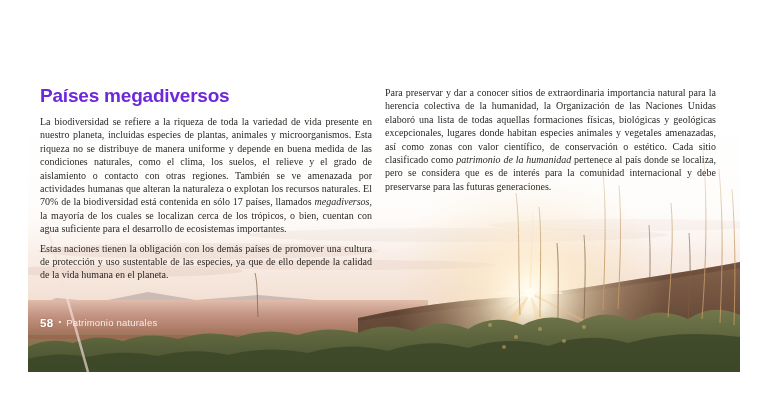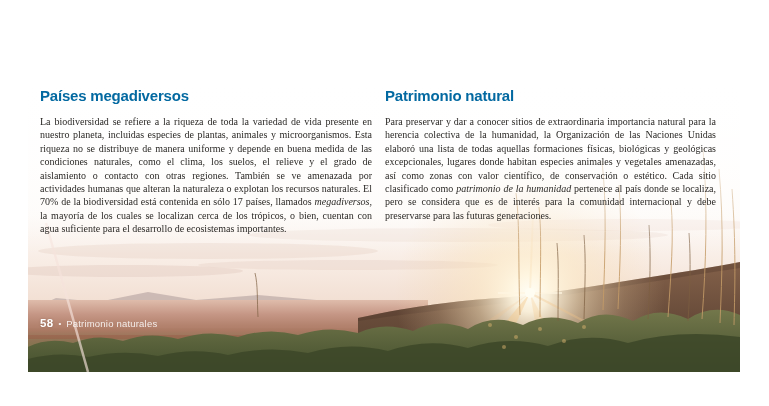--- a/index.html
+++ b/index.html
@@ -4,29 +4,29 @@
 <style>
   html,body{margin:0;padding:0;background:#ffffff;}
   #page{position:relative;width:769px;height:406px;background:#ffffff;overflow:hidden;
         font-family:"Liberation Serif", serif;}
   
   #photo{position:absolute;left:28px;top:85px;width:712px;height:287px;z-index:1;}
   #photo svg{display:block;width:100%;height:100%;}
   
   .col{position:absolute;z-index:3;}
   .heading{font-family:"Liberation Sans", sans-serif;font-weight:bold;
-           font-size:15px;line-height:20px;color:#0369a1;letter-spacing:-0.2px;}
+           font-size:19px;line-height:20px;color:#6d28d9;letter-spacing:-0.2px;}
   .body-text{font-size:10px;line-height:13.4px;color:#2b2926;text-align:justify;
              margin:0 0 6px 0;}
   .body-text .it{font-style:italic;}
   #left-col{left:40px;top:86px;width:332px;}
   #right-col{left:385px;top:86px;width:331px;}
   .heading{margin:0 0 9px 0;}
   
-  #footer{position:absolute;left:40px;top:317px;z-index:4;display:flex;align-items:center;
+  #footer{position:absolute;left:40px;top:317px;z-index:4;display:flex;
           font-family:"Liberation Sans", sans-serif;color:#ffffff;}
   #footer .num{font-weight:bold;font-size:11.5px;letter-spacing:0.3px;
                text-shadow:0 0 2px rgba(90,60,40,.35);}
   #footer .sep{font-size:8px;margin:0 5px;opacity:.9;}
   #footer .section{font-size:9.5px;opacity:.85;letter-spacing:0.2px;}
 </style>
 </head>
 <body>
 
 <div id="page">
@@ -132,24 +132,24 @@
 
       <line x1="18" y1="138" x2="60" y2="287" stroke="#f6e3dc" stroke-width="2.5" opacity="0.65"></line>
 
       <rect x="0" y="0" width="712" height="170" fill="url(#haze)"></rect>
     </svg>
   </div>
 
   <div id="left-col" class="col">
     <h2 class="heading">Países megadiversos</h2>
     <p class="body-text"><span>La biodiversidad se refiere a la riqueza de toda la variedad de vida presente en nuestro planeta, incluidas especies de plantas, animales y microorganismos. Esta riqueza no se distribuye de manera uniforme y depende en buena medida de las condiciones naturales, como el clima, los suelos, el relieve y el grado de aislamiento o contacto con otras regiones. También se ve amenazada por actividades humanas que alteran la naturaleza o explotan los recursos naturales. El 70% de la biodiversidad está contenida en sólo 17 países, llamados </span><span class="it">megadiversos,</span><span> la mayoría de los cuales se localizan cerca de los trópicos, o bien, cuentan con agua suficiente para el desarrollo de ecosistemas importantes.</span></p>
+    <p class="body-text">Estas naciones tienen la obligación con los demás países de promover una cultura de protección y uso sustentable de las especies, ya que de ello depende la calidad de la vida humana en el planeta.</p>
   </div>
 
   <div id="right-col" class="col">
-    <h2 class="heading">Patrimonio natural</h2>
     <p class="body-text"><span>Para preservar y dar a conocer sitios de extraordinaria importancia natural para la herencia colectiva de la humanidad, la Organización de las Naciones Unidas elaboró una lista de todas aquellas formaciones físicas, biológicas y geológicas excepcionales, lugares donde habitan especies animales y vegetales amenazadas, así como zonas con valor científico, de conservación o estético. Cada sitio clasificado como </span><span class="it">patrimonio de la humanidad</span><span> pertenece al país donde se localiza, pero se considera que es de interés para la comunidad internacional y debe preservarse para las futuras generaciones.</span></p>
   </div>
 
   <div id="footer">
     <span class="num">58</span>
     <span class="sep">•</span>
     <span class="section">Patrimonio naturales</span>
   </div>
 
 </div>

